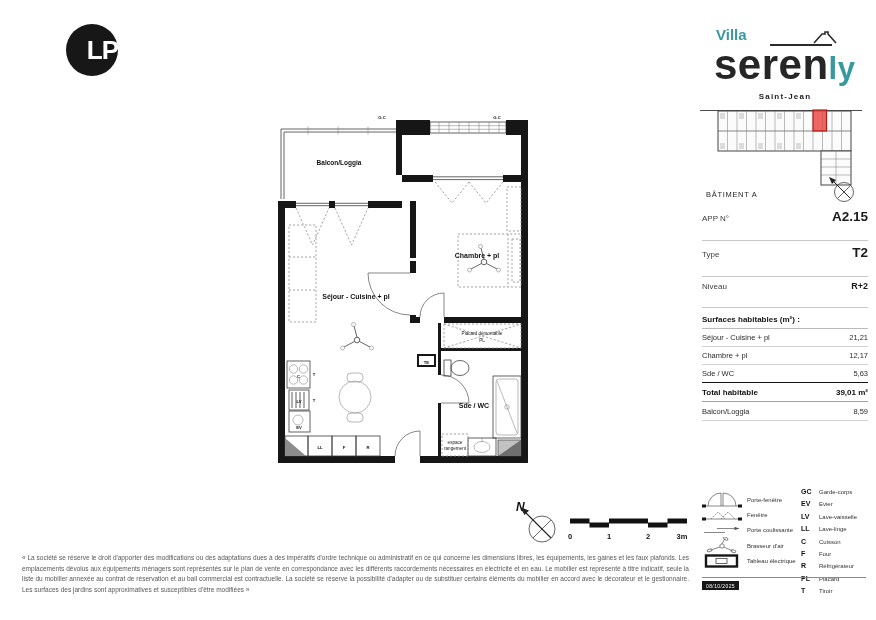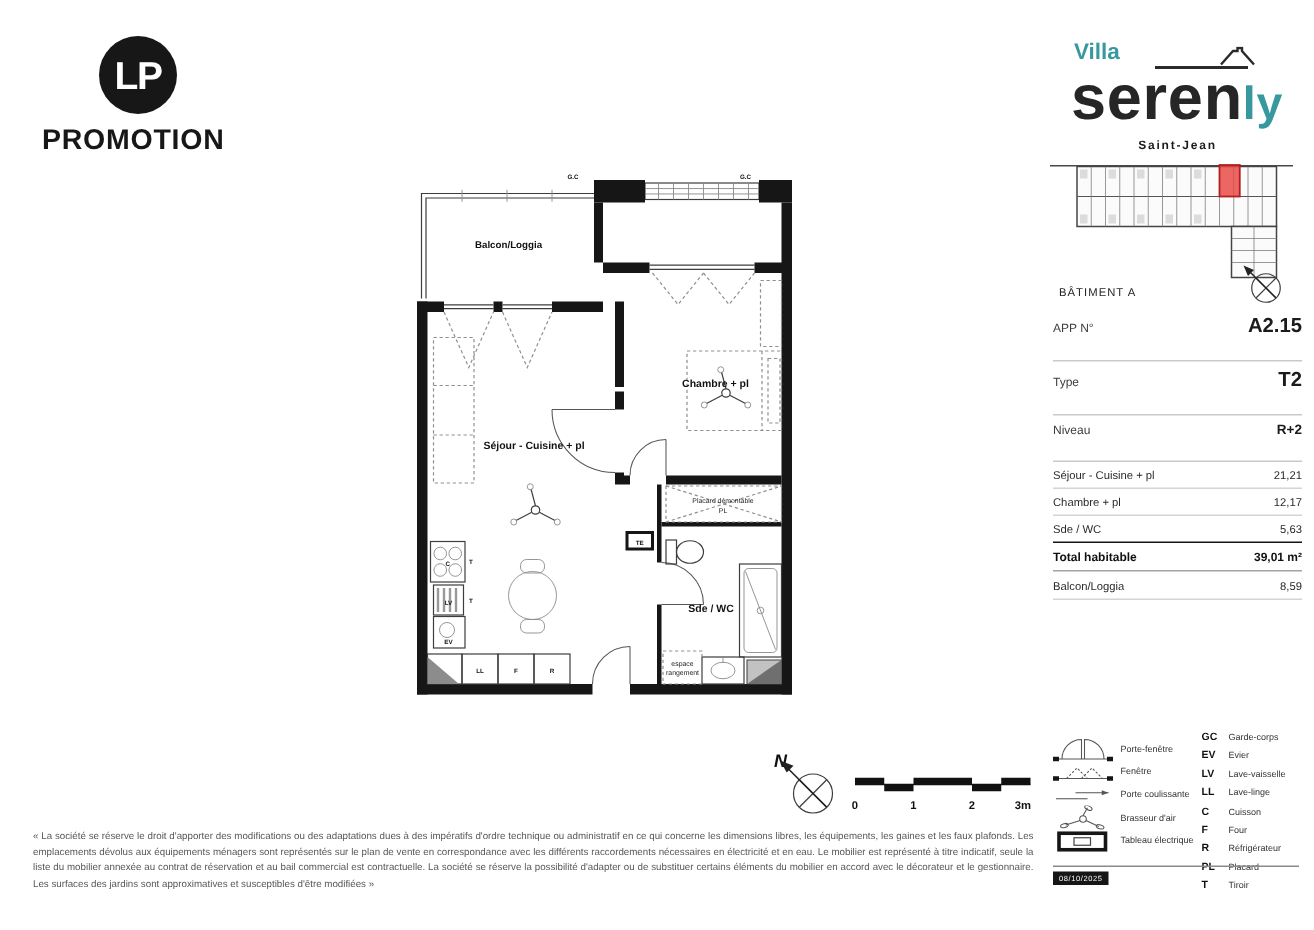--- a/index.html
+++ b/index.html
@@ -2,21 +2,21 @@
 <html><head>
 <meta charset="utf-8">
 <style>
   * { margin:0; padding:0; box-sizing:border-box; }
   html,body { width:876px; height:620px; background:#fff; font-family:"Liberation Sans", sans-serif; color:#222; overflow:hidden; }
   .abs { position:absolute; }
 
   
   #lp-logo { left:28px; top:24px; width:160px; text-align:left; }
   #lp-circle { margin-left:38px; width:52px; height:52px; border-radius:50%; background:#171717; color:#fff;
-               display:flex; align-items:center; justify-content:center; font-weight:bold; font-size:26px; letter-spacing:-1px; }
+               display:flex; align-items:center; justify-content:flex-end; font-weight:bold; font-size:26px; letter-spacing:-1px; }
   #lp-name { margin-top:7px; font-weight:bold; font-size:19px; letter-spacing:0.5px; color:#171717; }
 
   
   #serenly { left:700px; top:26px; width:170px; }
   #serenly .prefix { margin-left:16px; font-weight:bold; font-size:15px; color:#37999f; }
   #serenly .wordline { position:relative; display:flex; align-items:baseline; margin-left:14px; margin-top:-2px; }
   #serenly .w1 { font-weight:bold; font-size:42px; color:#262626; letter-spacing:0.5px; }
   #serenly .w2 { font-weight:bold; font-size:31px; color:#37999f; letter-spacing:0.5px; }
   #serenly .roofline { position:absolute; top:3px; left:56px; width:62px; border-top:2px solid #2b2b2b; }
   #serenly .roof { position:absolute; top:-10px; left:98px; }
@@ -65,21 +65,20 @@
   .north { font-size:12px; font-weight:bold; font-style:italic; fill:#111; }
   .kline { stroke:#555; stroke-width:0.7; fill:none; }
 </style>
 </head>
 <body>
 
 <div class="abs" id="lp-logo">
   <div id="lp-circle">
       <span>LP</span>
     </div>
-  <div id="lp-name">PROMOTION</div>
 </div>
 
 <div class="abs" id="serenly">
   <div class="prefix">Villa</div>
   <div class="wordline">
     <span class="w1">seren</span>
       <span class="w2">ly</span>
     <span class="roofline"></span>
     <svg class="roof" width="26" height="14" viewBox="0 0 26 14">
       <path d="M2,12 L10,3 L13,3 L13,1 L16,1 L16,3 L24,12" fill="none" stroke="#2b2b2b" stroke-width="1.6"></path>
@@ -144,20 +143,21 @@
     <span class="v-big">A2.15</span>
   </div>
   <div class="irow">
     <span class="l">Type</span>
     <span class="v-big">T2</span>
   </div>
   <div class="irow">
     <span class="l">Niveau</span>
     <span class="v-sm">R+2</span>
   </div>
+  <div class="srf-head">Surfaces habitables (m²) :</div>
   <div class="srow">
     <span>Séjour - Cuisine + pl</span>
     <span>21,21</span>
   </div>
   <div class="srow">
     <span>Chambre + pl</span>
     <span>12,17</span>
   </div>
   <div class="srow last">
     <span>Sde / WC</span>

